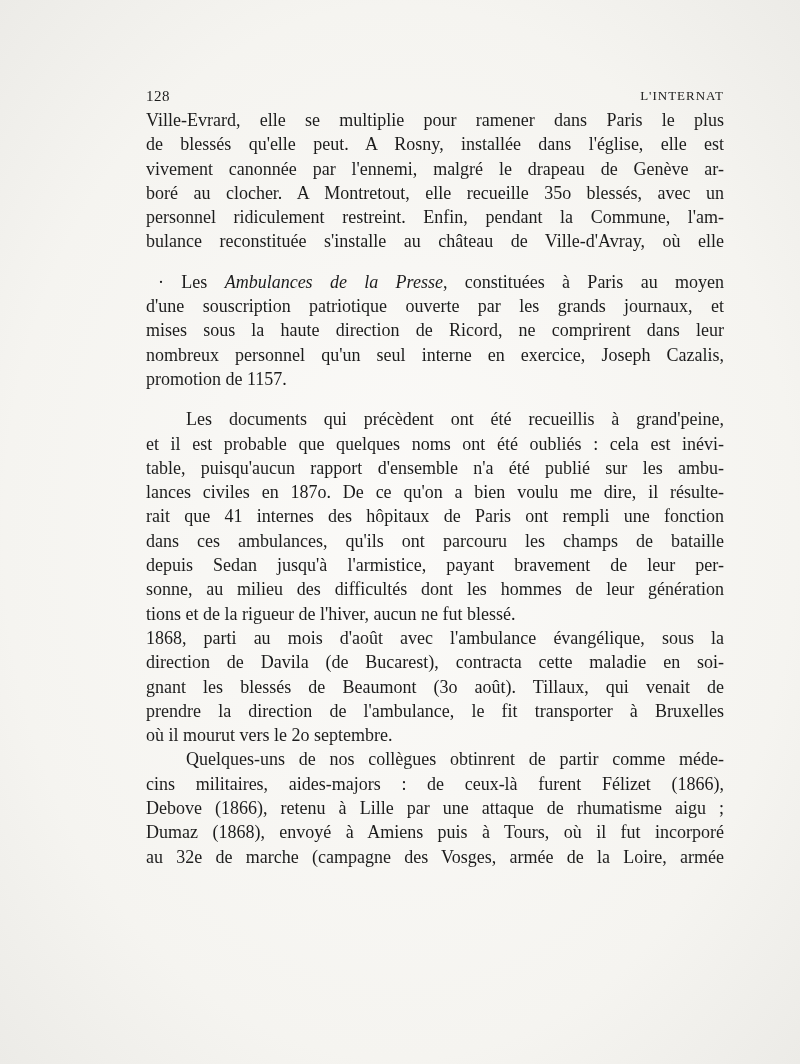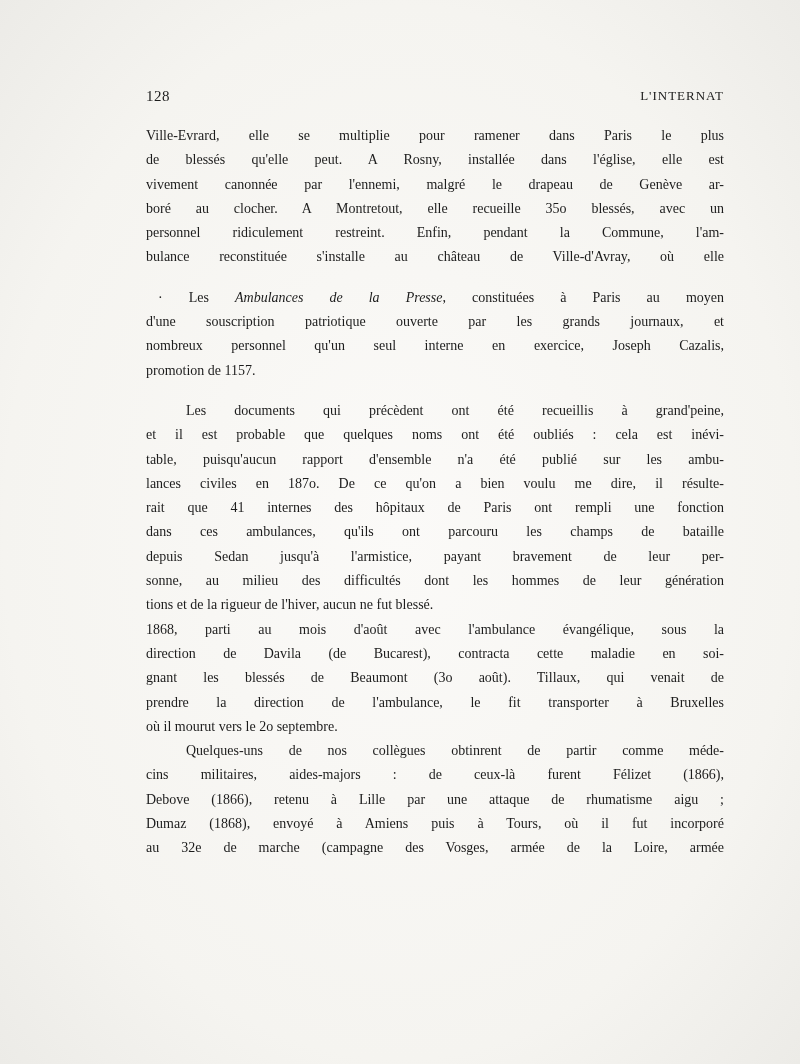--- a/index.html
+++ b/index.html
@@ -17,23 +17,23 @@
   }
   .page-number {
     position: absolute; left: 0; top: 0;
     font-family: "Liberation Serif", serif; font-size: 15px; letter-spacing: 0.5px;
   }
   .running-title {
     position: absolute; left: 0; right: 0; top: 0; text-align: right;
     font-family: "Liberation Serif", serif; font-size: 13px; letter-spacing: 1px;
   }
   .body-text {
-    position: absolute; left: 146px; top: 124px; width: 578px;
+    position: absolute; left: 146px; top: 108px; width: 578px;
     font-family: "Liberation Serif", serif;
-    font-size: 14px;
+    font-size: 18px;
     line-height: 24.3px;
     text-align: justify;
     text-align-last: auto;
   }
   .body-text p { margin: 0; }
   .para-gap { margin-top: 16px !important; }
   .line { display: block; text-align: justify; text-align-last: justify; white-space: nowrap; }
   .line.last { text-align-last: left; }
   em { font-style: italic; }
 </style>
@@ -52,20 +52,21 @@
       <span class="line">de blessés qu'elle peut. A Rosny, installée dans l'église, elle est</span>
       <span class="line">vivement canonnée par l'ennemi, malgré le drapeau de Genève ar-</span>
       <span class="line">boré au clocher. A Montretout, elle recueille 35o blessés, avec un</span>
       <span class="line">personnel ridiculement restreint. Enfin, pendant la Commune, l'am-</span>
       <span class="line">bulance reconstituée s'installe au château de Ville-d'Avray, où elle</span>
     </p>
 
     <p class="para-gap">
       <span class="line" style="padding-left:12px;box-sizing:border-box;"><span>· Les </span><em>Ambulances de la Presse</em><span>, constituées à Paris au moyen</span></span>
       <span class="line">d'une souscription patriotique ouverte par les grands journaux, et</span>
+      <span class="line">mises sous la haute direction de Ricord, ne comprirent dans leur</span>
       <span class="line">nombreux personnel qu'un seul interne en exercice, Joseph Cazalis,</span>
       <span class="line last">promotion de 1157.</span>
     </p>
 
     <p class="para-gap">
       <span class="line" style="padding-left:40px;box-sizing:border-box;">Les documents qui précèdent ont été recueillis à grand'peine,</span>
       <span class="line">et il est probable que quelques noms ont été oubliés : cela est inévi-</span>
       <span class="line">table, puisqu'aucun rapport d'ensemble n'a été publié sur les ambu-</span>
       <span class="line">lances civiles en 187o. De ce qu'on a bien voulu me dire, il résulte-</span>
       <span class="line">rait que 41 internes des hôpitaux de Paris ont rempli une fonction</span>

